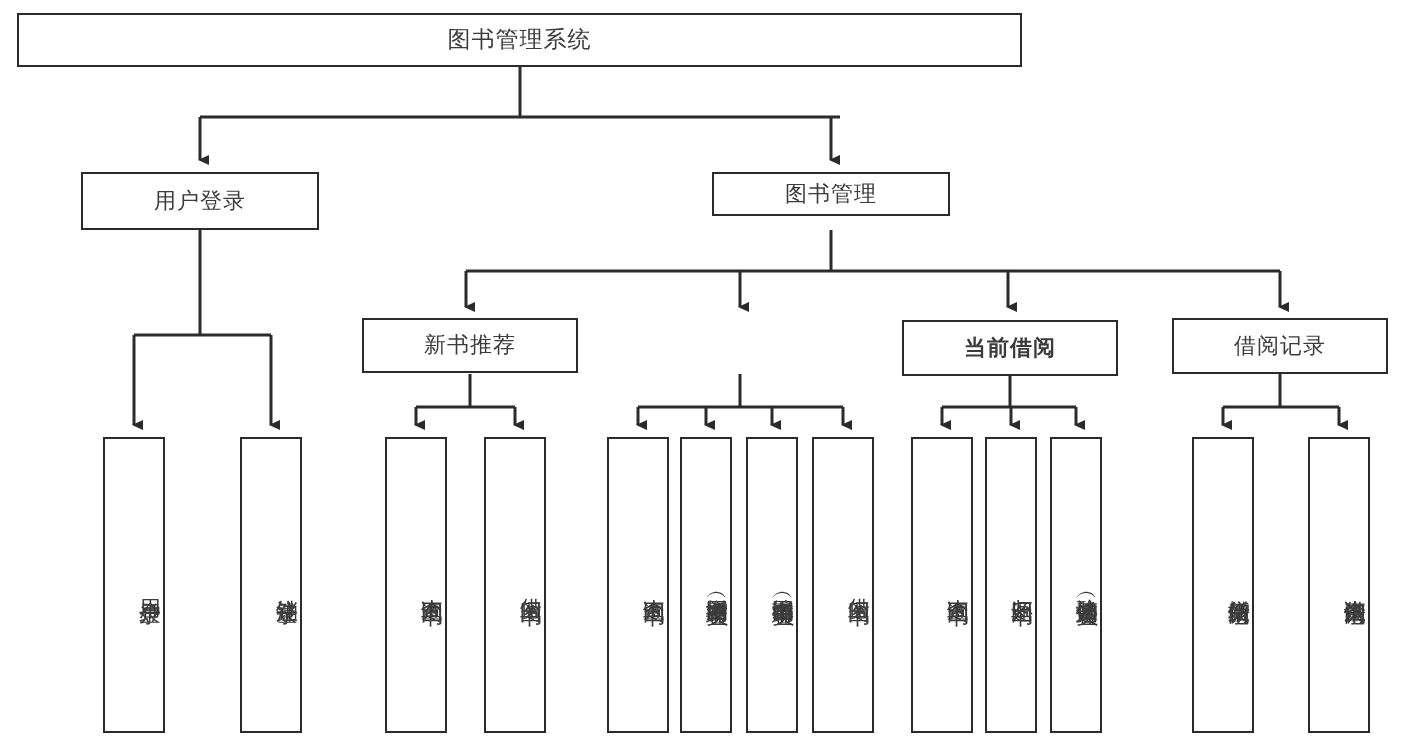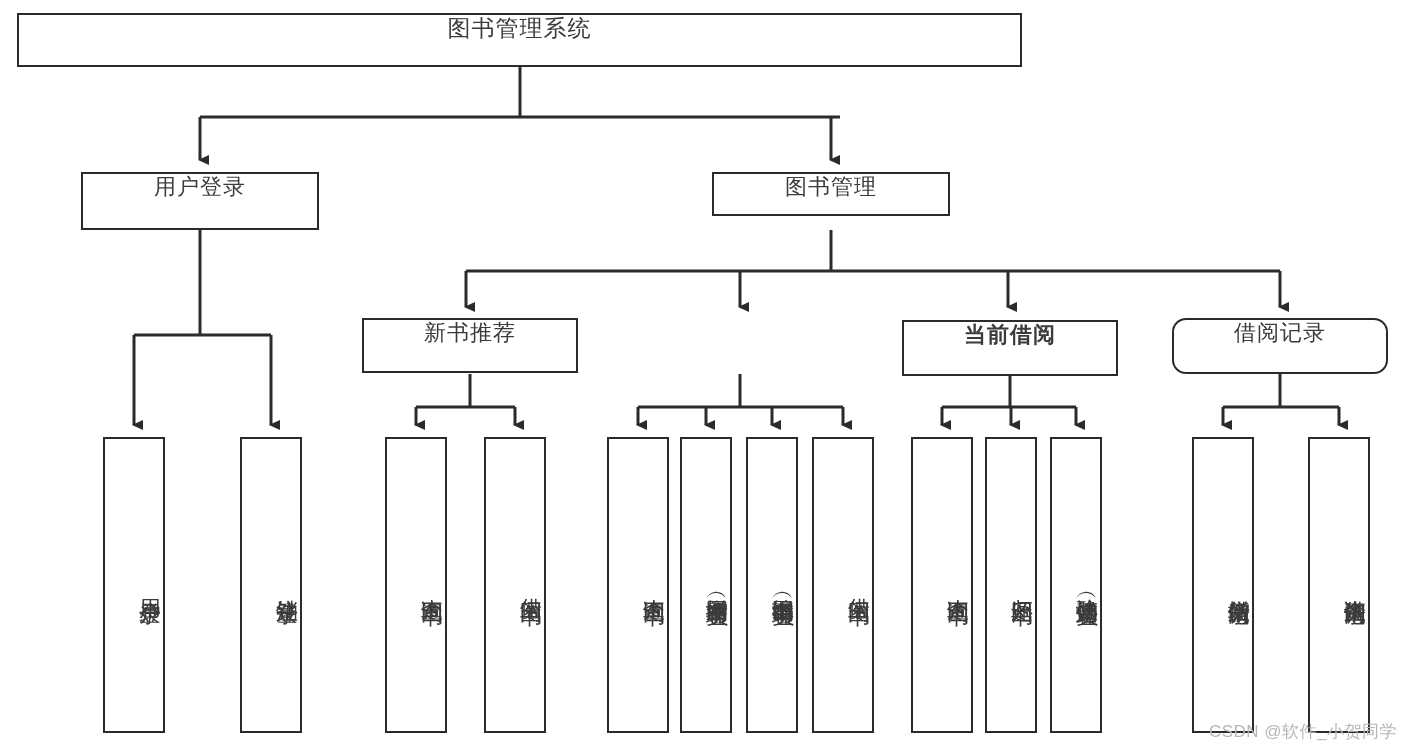--- a/index.html
+++ b/index.html
@@ -25,21 +25,21 @@
     width: 1405px;
     height: 747px;
     pointer-events: none;
   }
   .node {
     position: absolute;
     box-sizing: border-box;
     border: 2px solid #2b2b2b;
     background: #ffffff;
     display: flex;
-    align-items: flex-start;
+    align-items: center;
     justify-content: center;
     color: #3b3b3b;
     text-align: center;
   }
   .node.horiz {
     font-size: 22px;
     letter-spacing: 1px;
     line-height: 1.2;
   }
   .node.vert {
@@ -134,21 +134,21 @@
   <div class="node horiz" style="left:712px; top:172px; width:238px; height:44px;">
     <span>图书管理</span>
   </div>
 
   <div class="node horiz" style="left:362px; top:318px; width:216px; height:55px;">
     <span>新书推荐</span>
   </div>
   <div class="node horiz" style="left:902px; top:320px; width:216px; height:56px;font-weight:bold;">
     <span>当前借阅</span>
   </div>
-  <div class="node horiz" style="left:1172px; top:318px; width:216px; height:56px;border-radius:14px;">
+  <div class="node horiz" style="left:1172px; top:318px; width:216px; height:56px;">
     <span>借阅记录</span>
   </div>
 
   <div class="node vert" style="left:103px; top:437px; width:62px; height:296px;">
     <span>用户登录</span>
   </div>
   <div class="node vert" style="left:240px; top:437px; width:62px; height:296px;">
     <span>注销登录</span>
   </div>
 
@@ -182,15 +182,14 @@
     <span>确认归还（管理员）</span>
   </div>
 
   <div class="node vert tall" style="left:1192px; top:437px; width:62px; height:296px;">
     <span>新增借阅记录</span>
   </div>
   <div class="node vert tall" style="left:1308px; top:437px; width:62px; height:296px;">
     <span>查询借阅记录</span>
   </div>
 
-  <div id="watermark">CSDN @软件_小贺同学</div>
 
 </div>
 
 </body></html>

